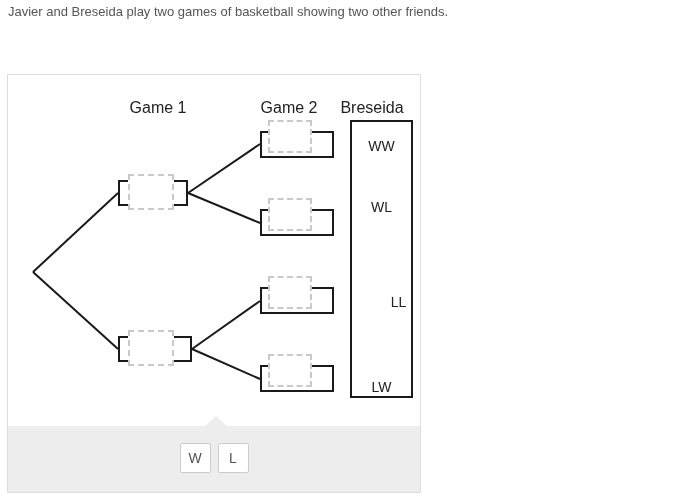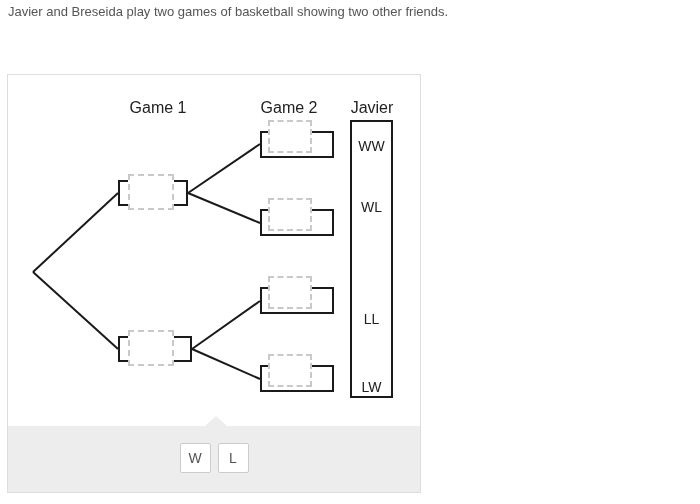--- a/index.html
+++ b/index.html
@@ -28,25 +28,25 @@
   .g1 .dz { left: 8px; top: -8px; width: 46px; height: 36px; }
   .g2 .dz { left: 6px; top: -13px; width: 44px; height: 33px; }
 
   .n-g1-top { left: 110px; top: 105px; width: 70px; height: 26px; }
   .n-g1-bot { left: 110px; top: 261px; width: 74px; height: 26px; }
   .n-ww { left: 252px; top: 56px;  width: 74px; height: 27px; }
   .n-wl { left: 252px; top: 134px; width: 74px; height: 27px; }
   .n-ll { left: 252px; top: 212px; width: 74px; height: 27px; }
   .n-lw { left: 252px; top: 290px; width: 74px; height: 27px; }
 
-  .outcome-box { position: absolute; left: 342px; top: 45px; width: 43px; height: 278px;
+  .outcome-box { position: absolute; left: 342px; top: 45px; width: 63px; height: 278px;
                  border: 2px solid #1a1a1a; background: #fff; z-index: 1; }
   .outcome-label { position: absolute; left: 50%; transform: translate(-50%,-50%);
                    font-size: 14px; color: #222; white-space: nowrap; }
-  .o-ww { top: 24px; }  .o-wl { top: 85px; }  .o-ll { top: 197px; }  .o-lw { top: 265px; }
+  .o-ww { top: 24px; }  .o-wl { top: 85px; }  .o-ll { top: 180px; margin-left: 17px; }  .o-lw { top: 265px; }
 
   .notch { position: absolute; left: 197px; top: 341px; width: 0; height: 0; z-index: 3;
            border-left: 11px solid transparent; border-right: 11px solid transparent;
            border-bottom: 10px solid #ededed; }
 
   .tray { position: absolute; left: 0; top: 351px; width: 412px; height: 66px;
           background: #ededed; display: flex; justify-content: center; gap: 7px;
           padding-top: 17px; }
   .tile { width: 31px; height: 30px; background: #fff; border: 1px solid #ccc;
           border-radius: 2px; display: flex; align-items: center; justify-content: center;
@@ -68,21 +68,21 @@
         <line x1="25" y1="197" x2="110" y2="274"></line>
         <line x1="180" y1="118" x2="252" y2="69"></line>
         <line x1="180" y1="118" x2="252" y2="148"></line>
         <line x1="184" y1="274" x2="252" y2="226"></line>
         <line x1="184" y1="274" x2="252" y2="304"></line>
       </g>
     </svg>
 
     <div class="col-header h-game1">Game 1</div>
     <div class="col-header h-game2">Game 2</div>
-    <div class="col-header h-outcome">Javier</div>
+    <div class="col-header h-outcome">Breseida</div>
 
     <div class="node g1 n-g1-top">
       <div class="dz"></div>
     </div>
     <div class="node g1 n-g1-bot">
       <div class="dz"></div>
     </div>
     <div class="node g2 n-ww">
       <div class="dz"></div>
     </div>

